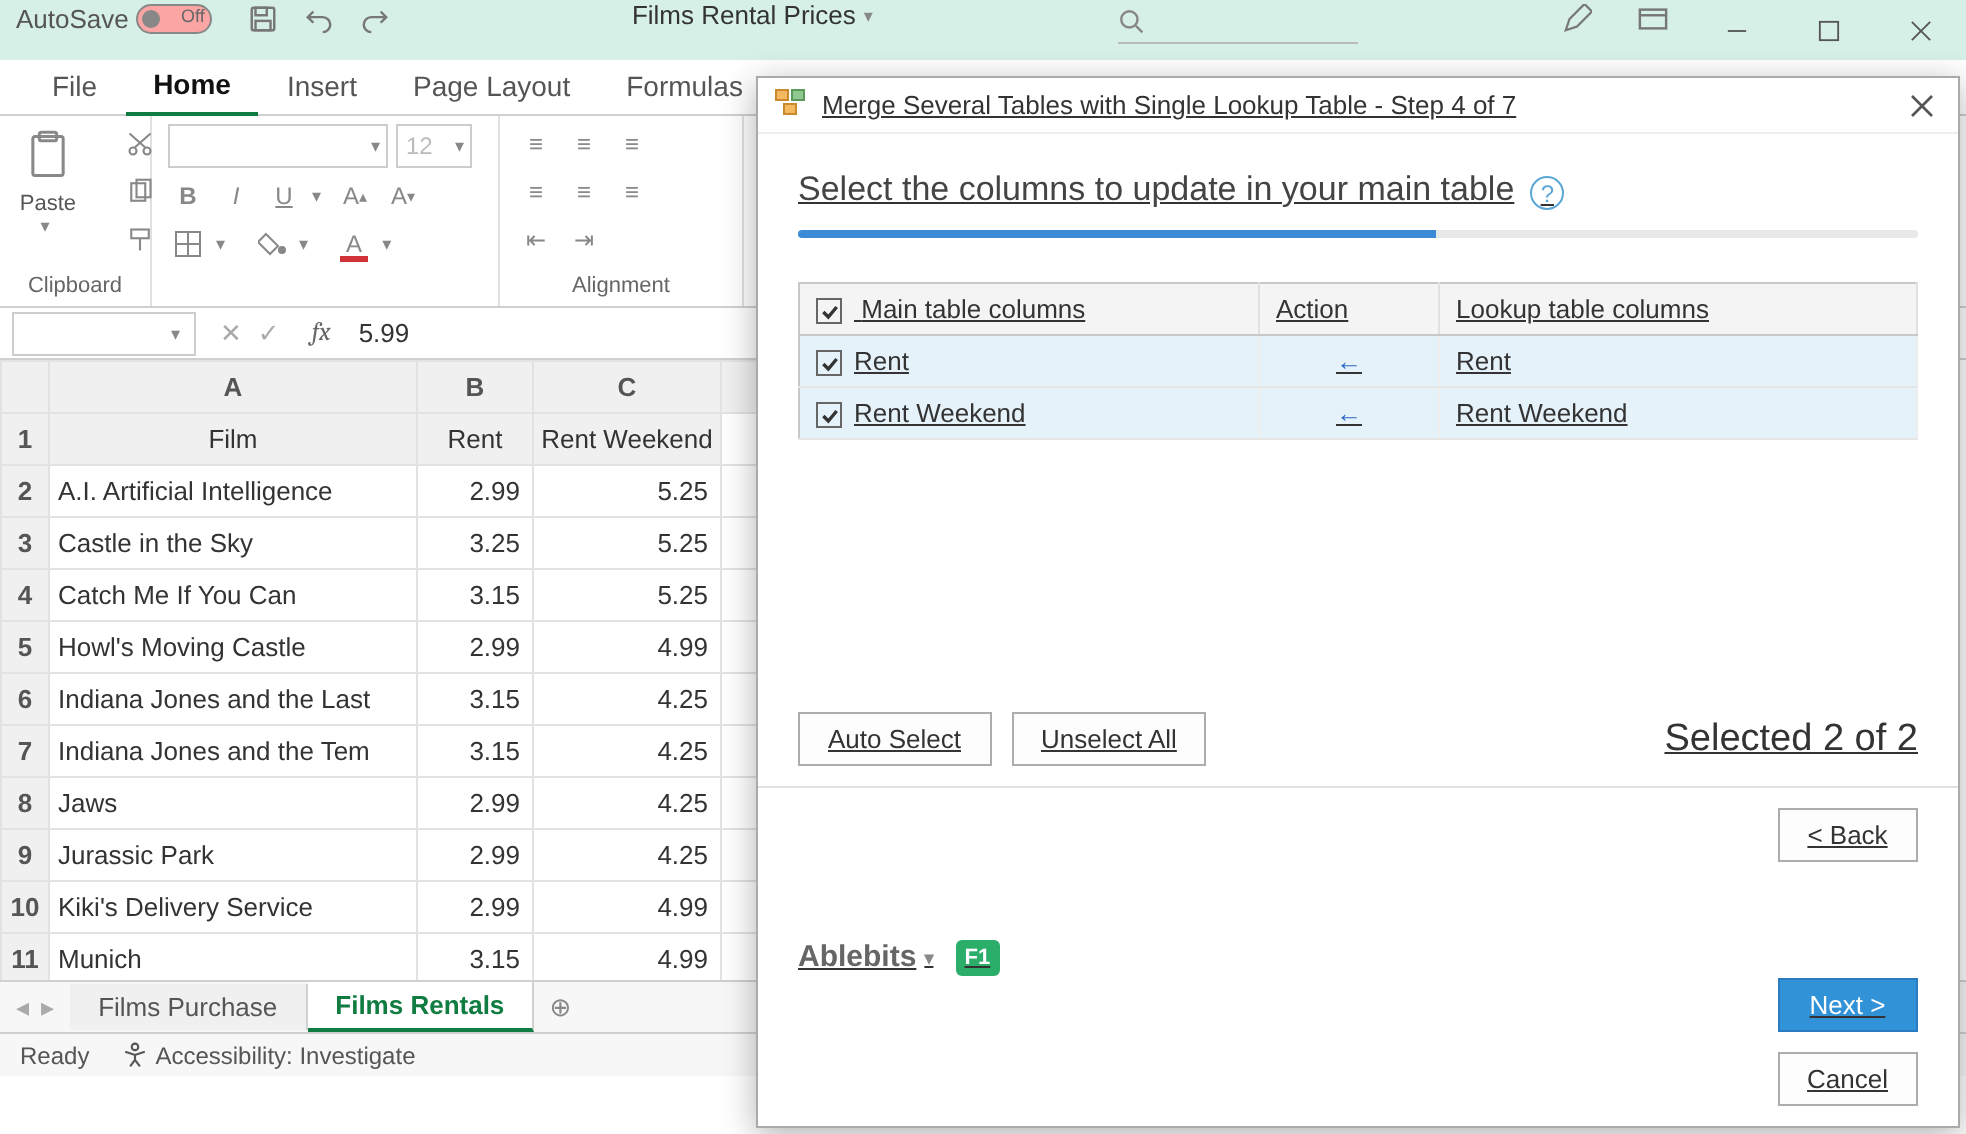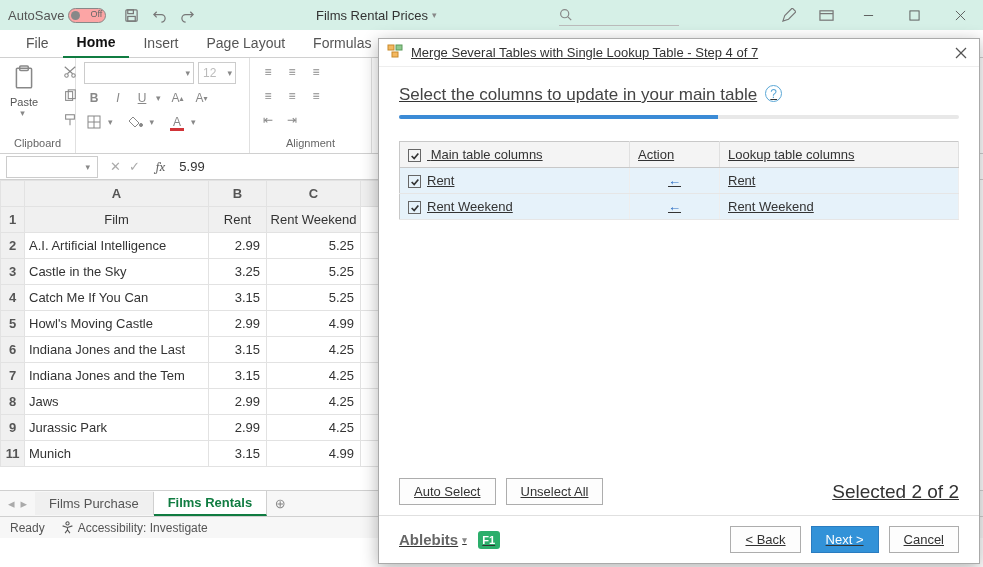--- a/index.html
+++ b/index.html
@@ -1,17 +1,17 @@
 <!DOCTYPE html>
 <html><head>
 <meta charset="utf-8">
 <style>
   * { box-sizing: border-box; font-family: "Segoe UI", Arial, sans-serif; }
   body { margin:0; padding:0; width:983px; height:567px; background:#fff; overflow:hidden; font-size:13px; color:#333; }
-  .titlebar { height:30px; background:#d6f0e7; display:flex; align-items:center; color:#333; }
+  .titlebar { height:30px; background:#d6f0e7; display:flex; align-items:flex-start; color:#333; }
   .titlebar .left { display:flex; align-items:center; padding-left:8px; gap:6px; }
   .titlebar .autosave { display:flex; align-items:center; gap:4px; font-size:13px; color:#555; }
   .toggle { width:38px; height:15px; border:1px solid #888; border-radius:8px; position:relative; background:#fca5a5; }
   .toggle span.knob { position:absolute; width:9px; height:9px; border-radius:50%; background:#888; top:2px; left:2px; display:block; }
   .toggle span.off { position:absolute; right:3px; top:0px; font-size:9px; color:#666; }
   .tb-icon { width:18px; height:18px; display:flex; align-items:center; justify-content:center; color:#777; }
   .tb-icon svg { width:15px; height:15px; }
   .titlebar .qat { display:flex; align-items:center; gap:10px; margin-left:10px; }
   .titlebar .center { flex:1; text-align:center; font-size:13px; color:#333; display:flex; align-items:center; justify-content:center; gap:4px; }
   .titlebar .right { display:flex; align-items:center; gap:0; }
@@ -64,39 +64,39 @@
   .stab.active { background:#fff; color:#107c41; font-weight:600; border-bottom:2px solid #107c41; }
   .addtab { width:26px; text-align:center; color:#888; }
 
   .status-bar { height:22px; border-top:1px solid #d0d0d0; display:flex; align-items:center; padding:0 10px; font-size:12px; color:#555; gap:16px; background:#f7f7f7; }
 
   
   .dialog { position:absolute; top:38px; left:378px; width:602px; height:526px; background:#fff; border:1px solid #aaa; box-shadow:0 4px 16px rgba(0,0,0,0.3); display:flex; flex-direction:column;text-decoration:underline; }
   .dlg-title { height:28px; display:flex; align-items:center; padding:0 8px; border-bottom:1px solid #eee; gap:8px; font-size:13px; color:#333; }
   .dlg-title .x { margin-left:auto; width:20px; height:20px; display:flex; align-items:center; justify-content:center; color:#555; }
   .dlg-body { flex:1; padding:18px 20px 10px 20px; display:flex; flex-direction:column; }
-  .dlg-heading { font-size:17px; color:#444; display:flex; align-items:flex-start; gap:8px; }
+  .dlg-heading { font-size:17px; color:#444; display:flex; align-items:flex-end; gap:8px; }
   .help-ico { width:17px; height:17px; border:1px solid #5aa7d6; border-radius:50%; color:#5aa7d6; font-size:12px; display:flex; align-items:center; justify-content:center; }
   .progress { margin-top:10px; height:4px; background:#e8e8e8; border-radius:2px; overflow:hidden; }
   .progress span { display:block; height:100%; width:57%; background:#3b8bd6; }
   .dlg-table { margin-top:22px; border:1px solid #c8c8c8; width:100%; border-collapse:collapse; font-size:13px;padding-left:40px; }
   .dlg-table th { background:#f4f4f4; text-align:left; padding:5px 8px; border-bottom:1px solid #c8c8c8; border-right:1px solid #e0e0e0; font-weight:normal; color:#333; }
   .dlg-table td { padding:5px 8px; border-bottom:1px solid #e6e6e6; border-right:1px solid #eee; }
   .dlg-table tr.sel td { background:#e6f2fa; }
   .chk { width:13px; height:13px; border:1px solid #666; display:inline-flex; align-items:center; justify-content:center; margin-right:6px; vertical-align:middle; }
   .chk svg { width:10px; height:10px; }
   .arrow-col { text-align:center; color:#2a6bc2; }
   .dlg-btns-row { margin-top:auto; display:flex; gap:10px; align-items:center; }
   .btn { border:1px solid #adadad; background:#fdfdfd; padding:5px 14px; font-size:13px; color:#333; }
   .sel-text { margin-left:auto; font-size:19px; color:#333; }
   .dlg-footer { border-top:1px solid #e0e0e0; padding:10px 20px; display:flex; align-items:center; gap:8px; }
   .brand { font-size:15px; font-weight:600; color:#666; display:flex; align-items:center; gap:4px; }
   .f1 { width:22px; height:18px; background:#2cae6b; border-radius:3px; color:#fff; font-size:11px; font-weight:bold; display:flex; align-items:center; justify-content:center; }
-  .nav-btns { margin-left:auto; display:flex; gap:10px; }
-  .btn.primary { background:#3292d8; border-color:#2a7cc0; color:#fff; }
+  .nav-btns { margin-left:auto; display:flex; gap:10px;flex-direction:column; }
+  .btn.primary { background:#3292d8; border-color:#2a7cc0; color:#fff;margin-top:48px; }
 </style>
 </head>
 <body>
 
 <div class="titlebar">
   <div class="left">
     <div class="autosave">
       <span>AutoSave</span>
       <span class="toggle">
         <span class="knob"></span>
@@ -355,20 +355,27 @@
   <td class="tl trunc">Jaws</td>
   <td class="tr">2.99</td>
   <td class="tr">4.25</td>
   <td></td>
         </tr>
         <tr>
           <th class="rowh">9</th>
   <td class="tl trunc">Jurassic Park</td>
   <td class="tr">2.99</td>
   <td class="tr">4.25</td>
+  <td></td>
+        </tr>
+        <tr>
+          <th class="rowh">10</th>
+  <td class="tl trunc">Kiki's Delivery Service</td>
+  <td class="tr">2.99</td>
+  <td class="tr">4.99</td>
   <td></td>
         </tr>
         <tr>
           <th class="rowh">11</th>
   <td class="tl trunc">Munich</td>
   <td class="tr">3.15</td>
   <td class="tr">4.99</td>
   <td></td>
         </tr>
       </tbody>

